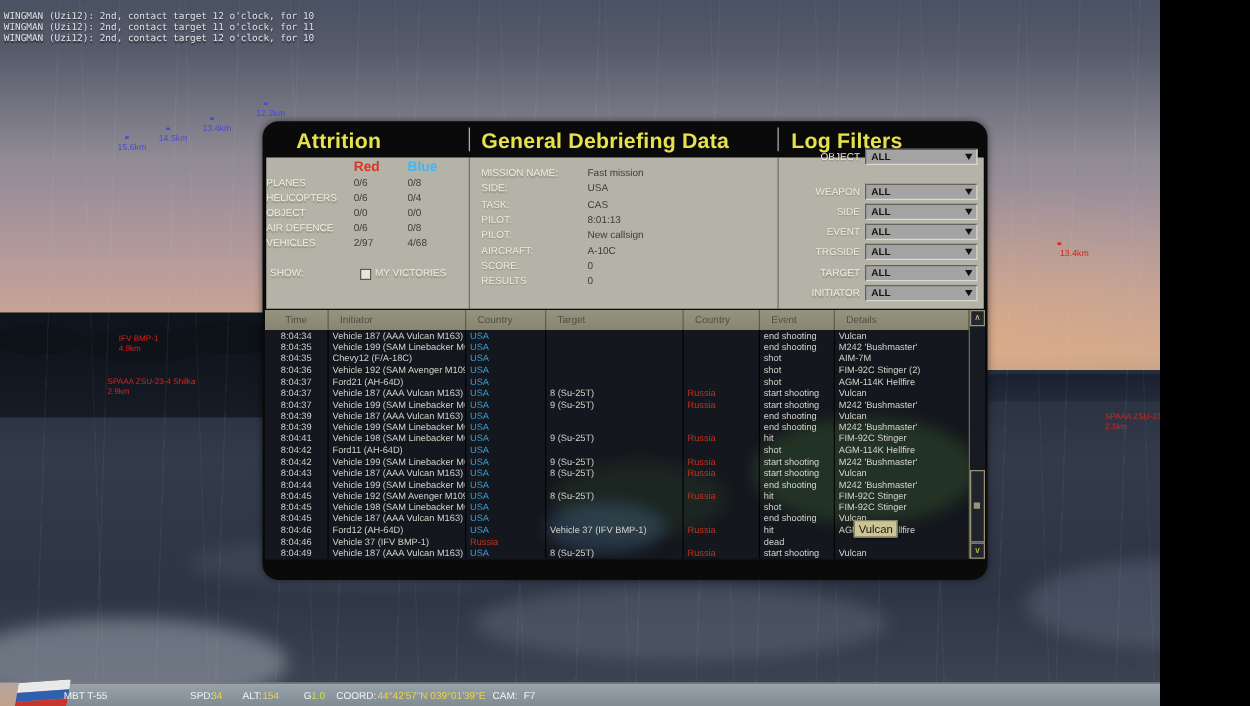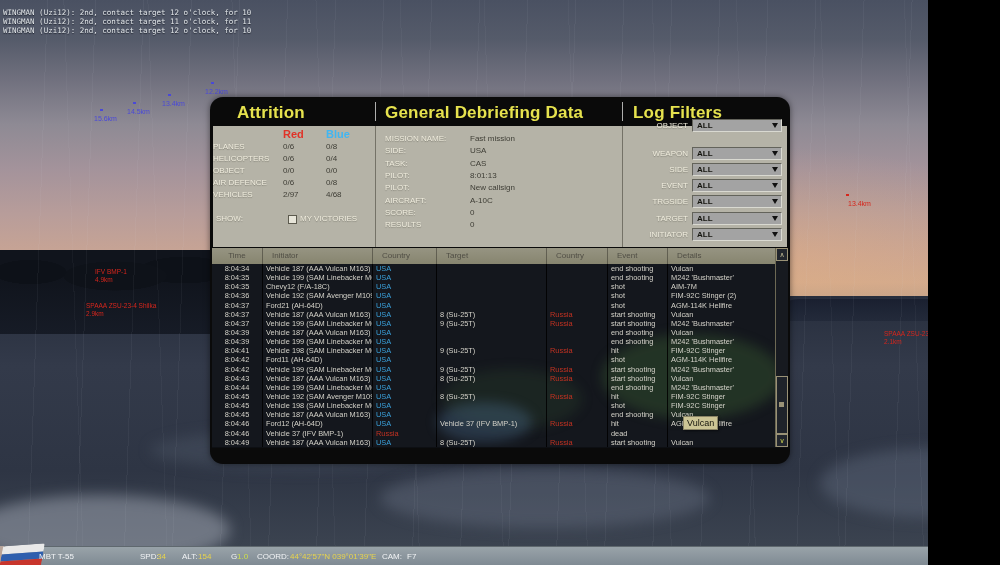--- a/index.html
+++ b/index.html
@@ -88,21 +88,21 @@
   .sb-btn{position:absolute;left:0;width:10px;height:11px;border:1px solid #9a9276;
     background:#22262d;font-size:7px;text-align:center;line-height:11px;color:#c9c29a;}
   #sb-up{top:0;} #sb-dn{top:186px;color:#ccd34e;}
   #sb-thumb{position:absolute;left:0;top:128px;width:10px;height:56px;
     border:1px solid #9a9276;background:#1f232a;}
   #sb-grip{position:absolute;left:2px;top:25px;width:5px;height:5px;background:#9a9276;}
   #tooltip{position:absolute;left:683px;top:416px;height:12px;line-height:12px;z-index:12;
     background:#ccc595;border:1px solid #8a8465;color:#15140c;font-size:9px;padding:0 3px;
     box-shadow:1px 1px 2px rgba(0,0,0,.5);}
   
-  #bar{position:absolute;left:4px;top:546px;width:100%;height:19px;z-index:11;
+  #bar{position:absolute;left:16px;top:546px;width:100%;height:19px;z-index:11;
     background:linear-gradient(180deg,#99a3a9,#7e8992);border-top:1px solid #5f686e;
     font-size:8px;color:#f2f4f6;text-align:center;}
   #bar span{position:absolute;top:5px;white-space:nowrap;}
   .yv{color:var(--statusyellow,#e8d44c);} .gv{color:var(--statusgreen,#cfe04a);}
   #flag{position:absolute;left:-3px;top:-2px;width:42px;height:22px;
     transform:rotate(-4deg) skewX(-14deg);overflow:hidden;border-radius:2px;}
   #flag .s1{height:8px;background:#e9e9e9;} #flag .s2{height:7px;background:#2f5fae;}
   #flag .s3{height:7px;background:#c8352c;}
   #clock{position:absolute;left:935px;top:548px;width:62px;height:12px;z-index:12;
     background:#272b30;border:1px solid #c8cbcd;color:#eceef0;font-size:7px;

